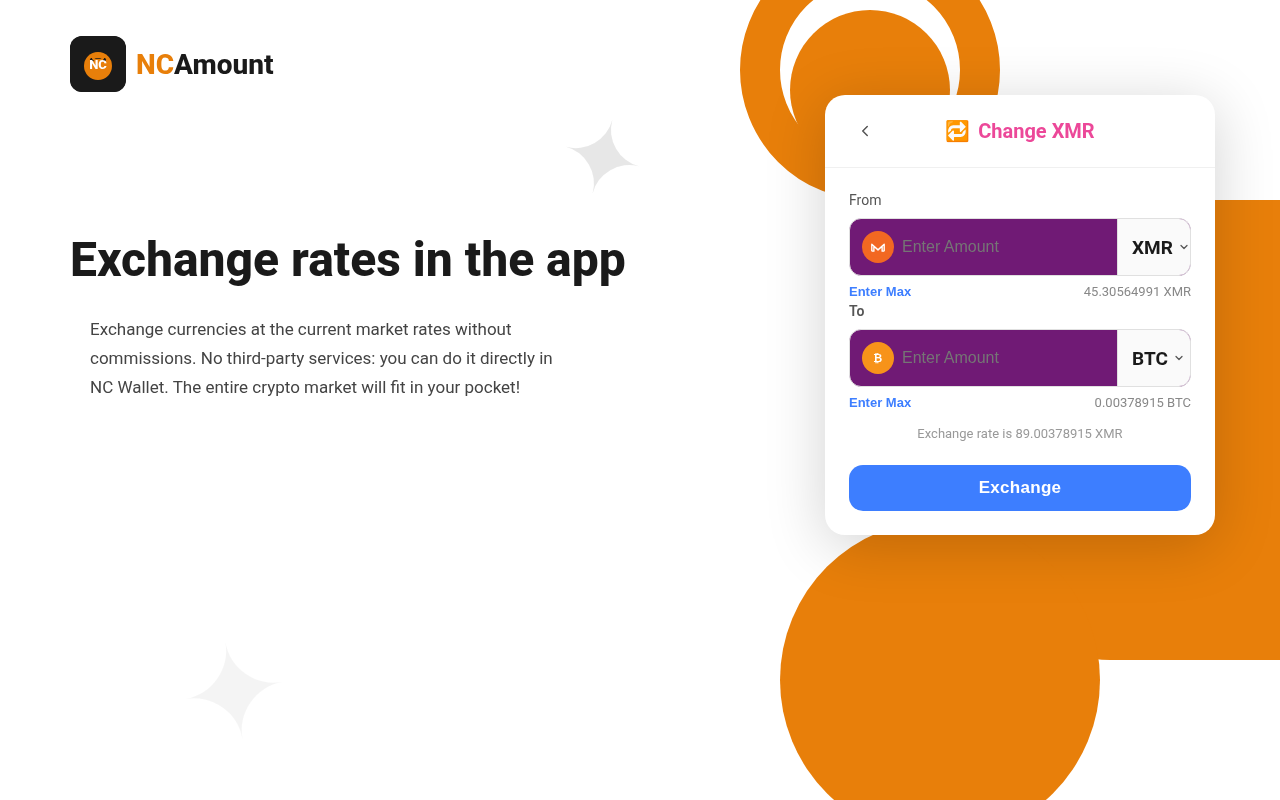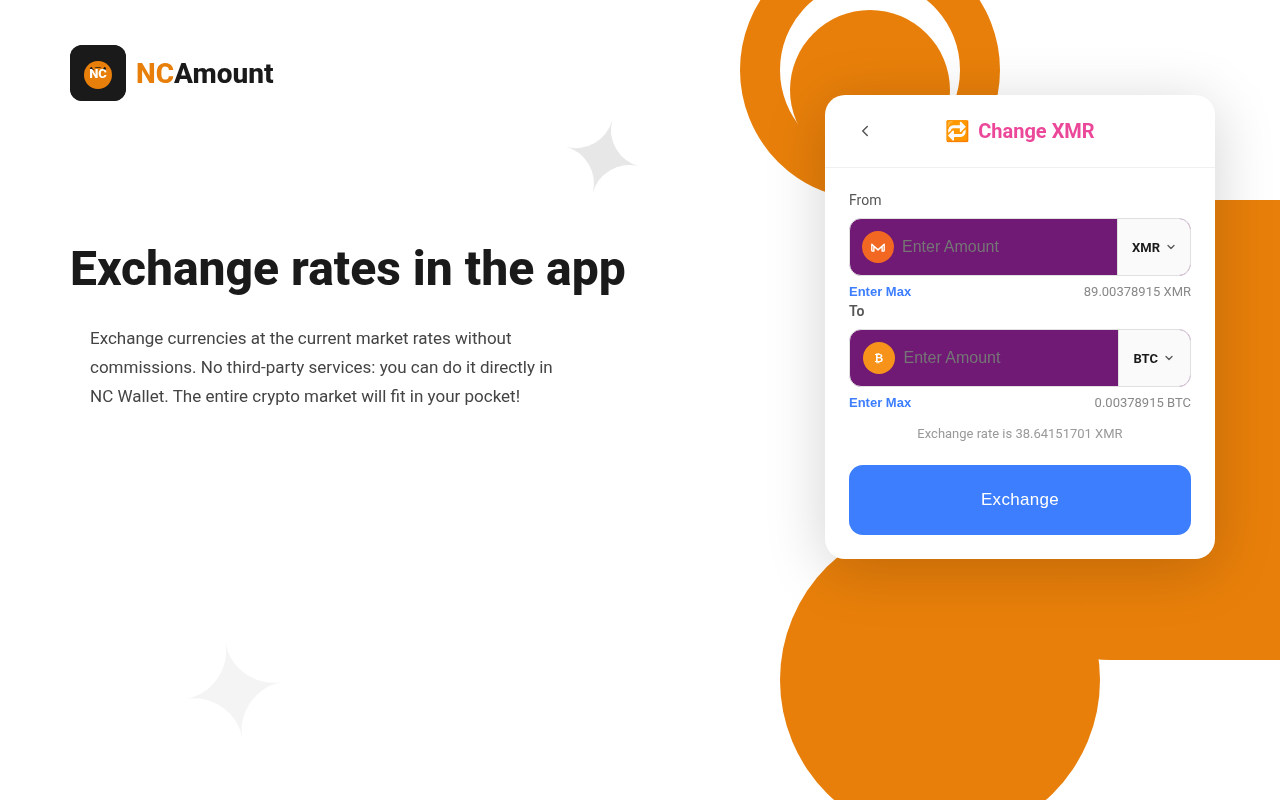--- a/index.html
+++ b/index.html
@@ -81,21 +81,21 @@
     .left-section {
       position: absolute;
       left: 70px;
       top: 0;
       width: 560px;
       height: 800px;
       z-index: 1;
       display: flex;
       flex-direction: column;
       justify-content: flex-start;
-      padding-top: 45px;
+      padding-top: 36px;
     }
 
     
     .logo-container {
       display: flex;
       align-items: center;
       gap: 10px;
       margin-bottom: 140px;
     }
     .logo-icon {
@@ -241,21 +241,21 @@
       display: flex;
       align-items: center;
       gap: 4px;
       padding: 0 14px;
       border-left: 1.5px solid #e0e0e0;
       height: 56px;
       cursor: pointer;
       background: #fafafa;
     }
     .currency-text {
-      font-size: 13px;
+      font-size: 19px;
       font-weight: 700;
       color: #1a1a1a;
     }
     .chevron-down {
       width: 14px;
       height: 14px;
       display: flex;
       align-items: center;
       justify-content: center;
     }
@@ -328,25 +328,25 @@
     .exchange-rate {
       text-align: center;
       font-size: 13px;
       color: #999;
       margin-top: 16px;
       margin-bottom: 24px;
     }
 
     .exchange-btn {
       width: 100%;
-      padding: 25px;
+      padding: 13px;
       background: #3D7EFF;
       color: #fff;
       font-size: 17px;
-      font-weight: 400;
+      font-weight: 700;
       border: none;
       border-radius: 14px;
       cursor: pointer;
       letter-spacing: 0.3px;
     }
   </style>
 </head>
 <body>
 
 <div class="bg-circle-top"></div>
@@ -415,21 +415,21 @@
         <div class="chevron-down">
           <svg viewBox="0 0 24 24">
               <polyline points="6 9 12 15 18 9"></polyline>
             </svg>
         </div>
       </div>
     </div>
 
     <div class="field-meta">
       <button class="enter-max-btn">Enter Max</button>
-      <span class="balance-text">89.00378915 XMR</span>
+      <span class="balance-text">45.30564991 XMR</span>
     </div>
 
     
 
     
     <div class="to-label">To</div>
 
     <div class="input-row">
       <div class="coin-icon-wrap">
         <div class="coin-icon btc-icon">
@@ -449,19 +449,19 @@
         </div>
       </div>
     </div>
 
     <div class="field-meta">
       <button class="enter-max-btn">Enter Max</button>
       <span class="balance-text">0.00378915 BTC</span>
     </div>
 
     
-    <div class="exchange-rate">Exchange rate is 38.64151701 XMR</div>
+    <div class="exchange-rate">Exchange rate is 89.00378915 XMR</div>
 
     
     <button class="exchange-btn">Exchange</button>
 
   </div>
 </div>
 
 </body></html>

